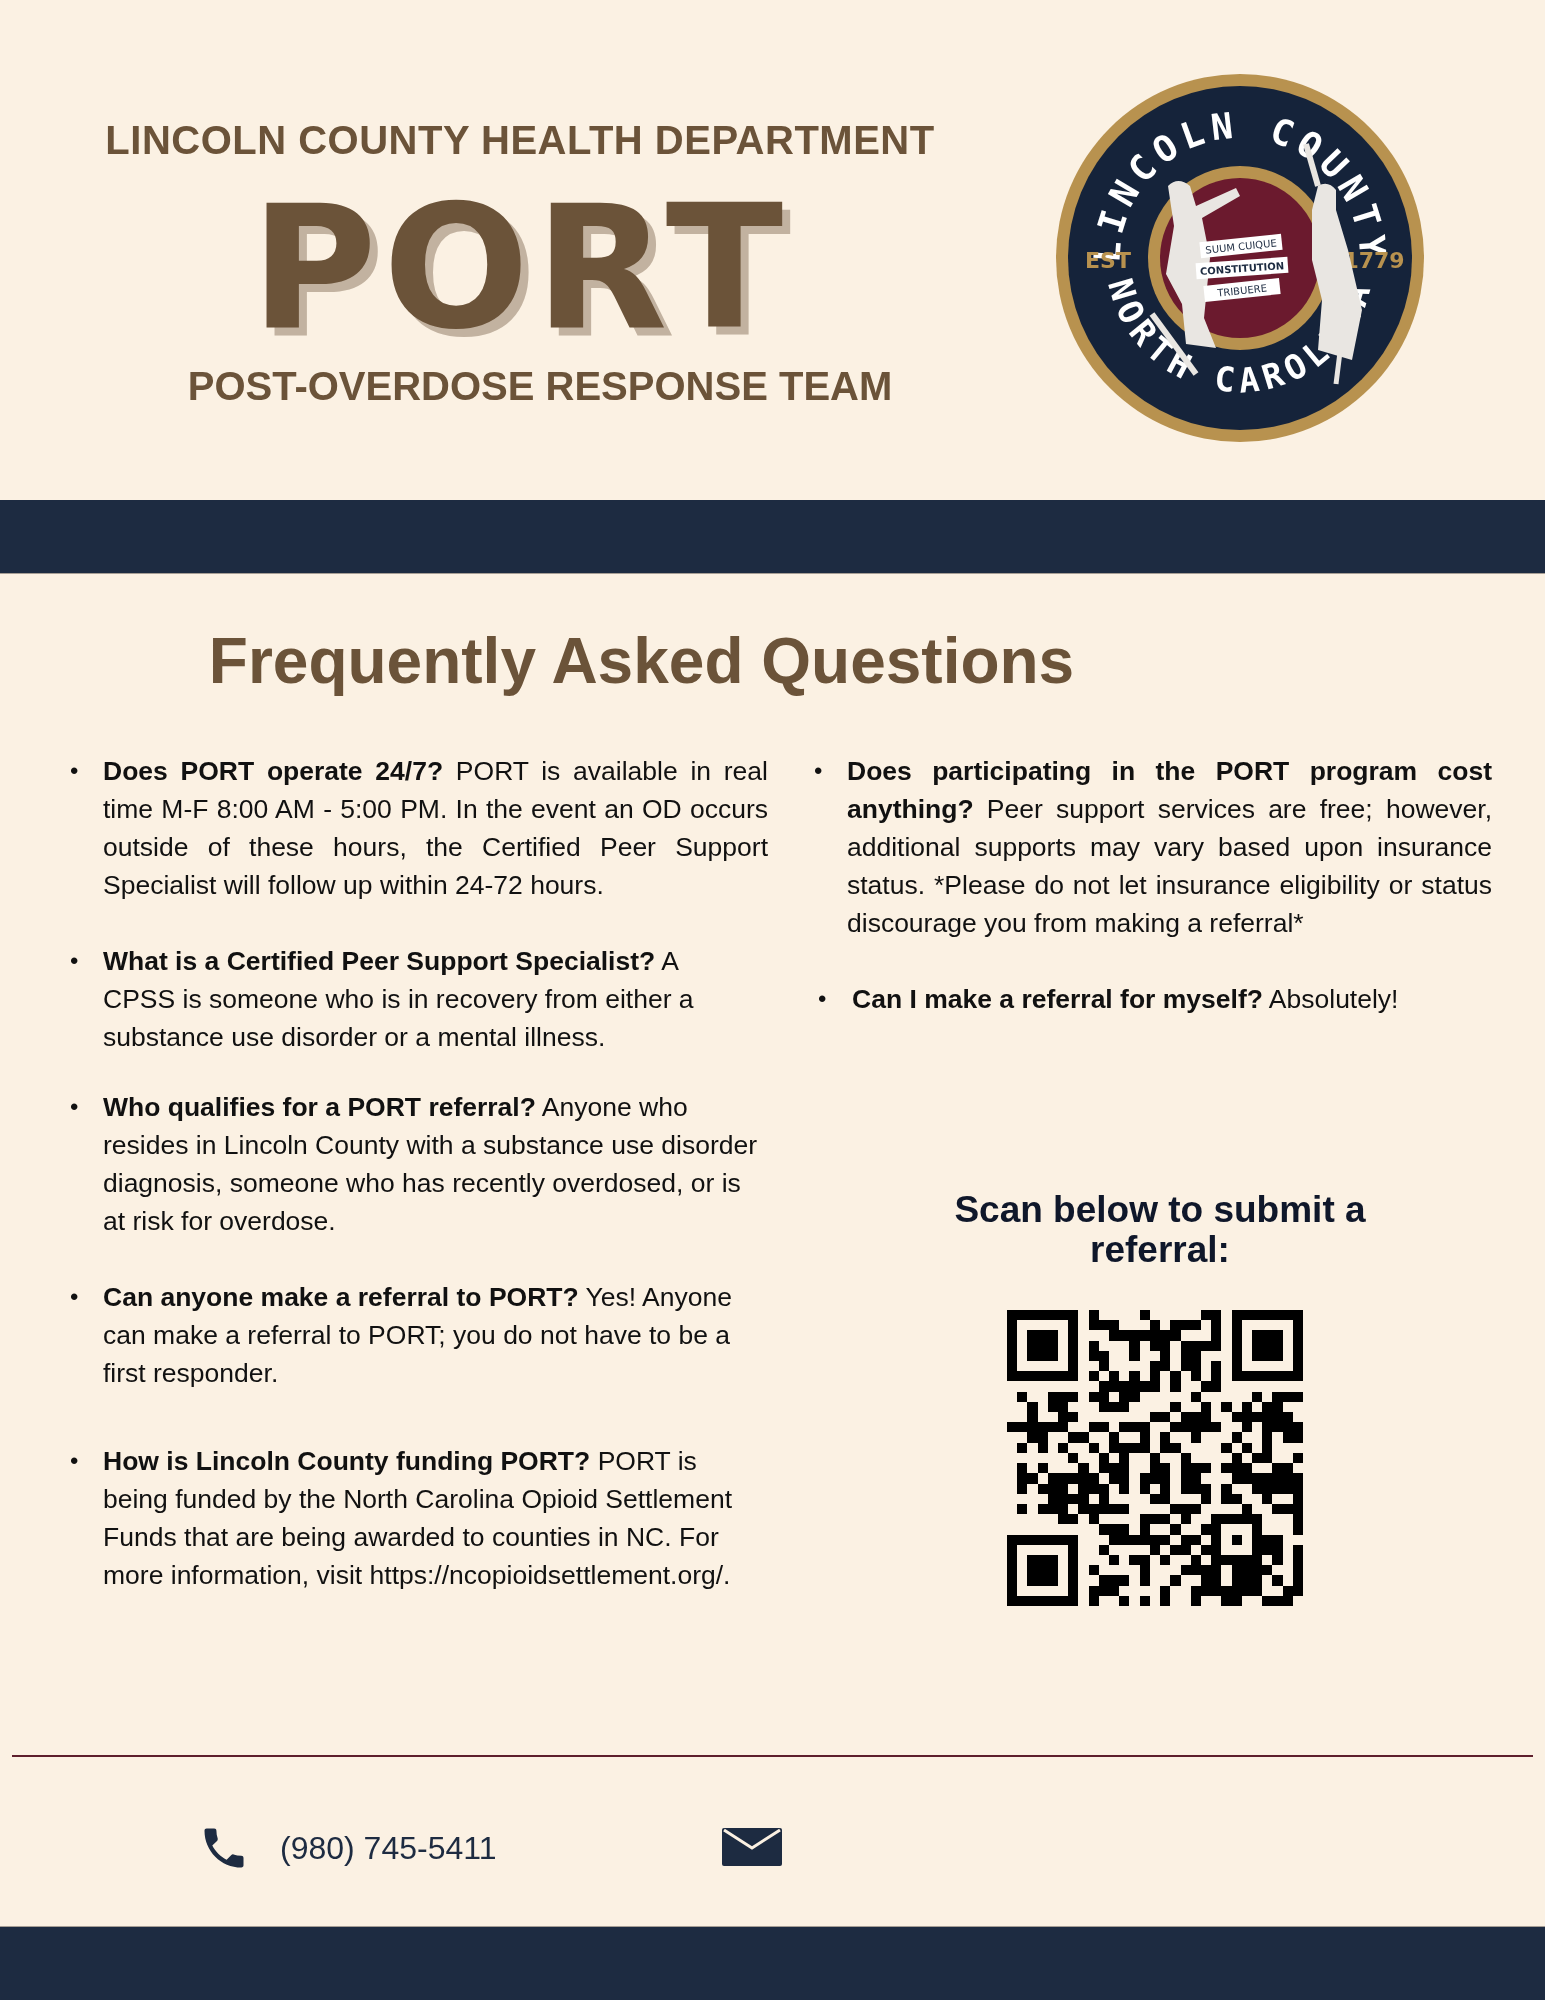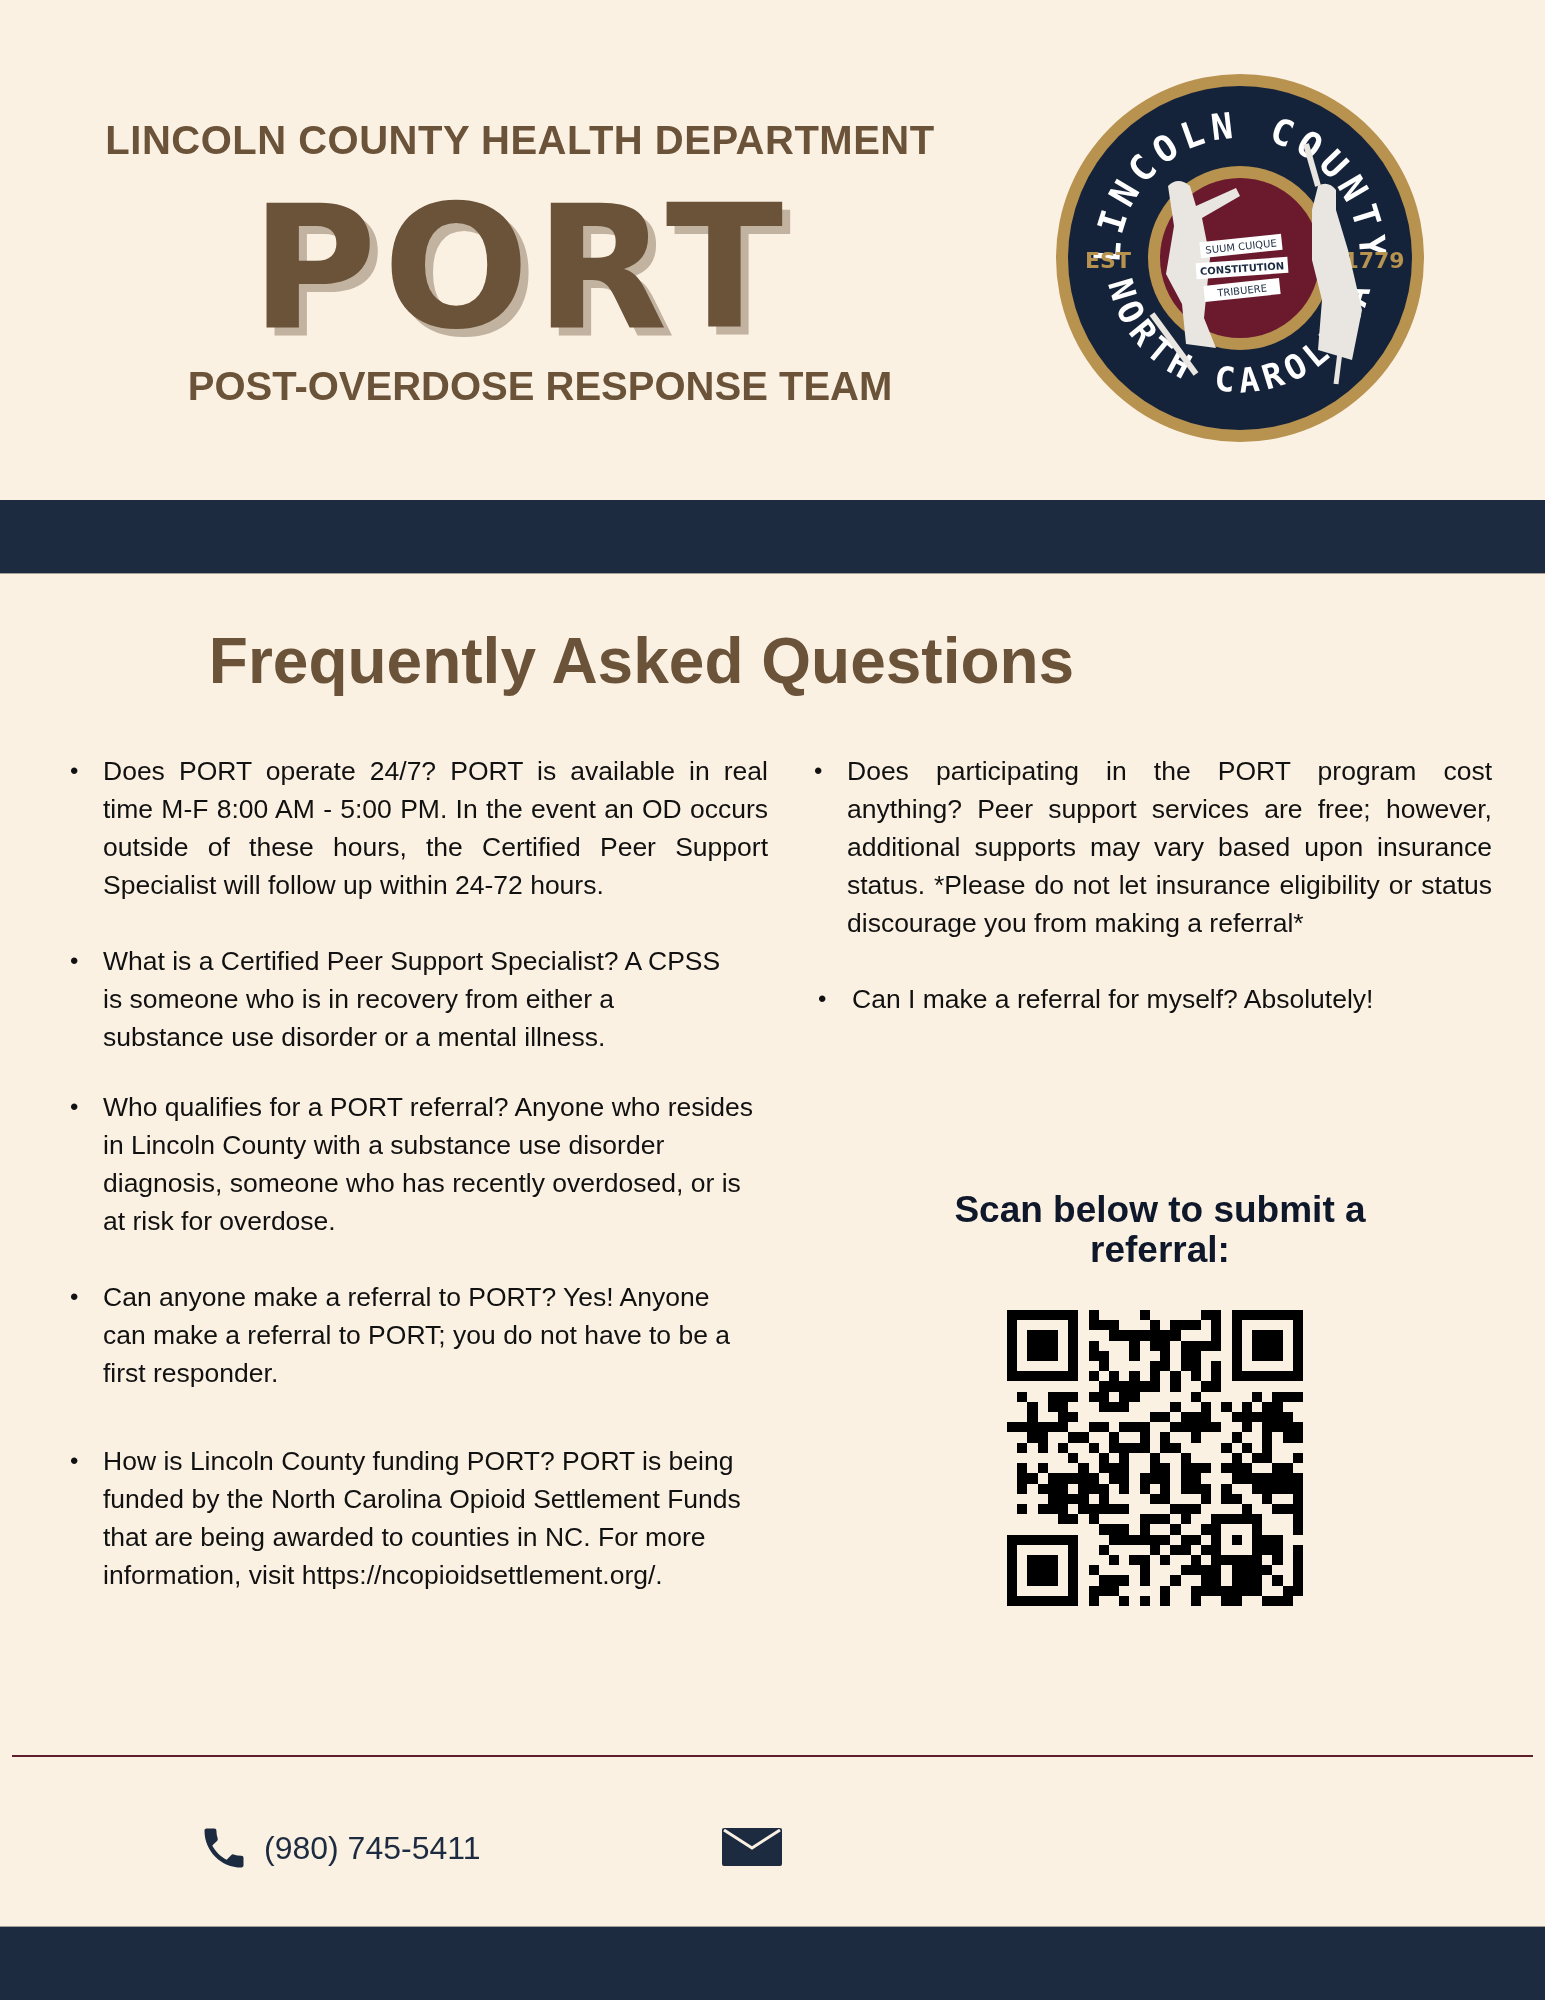--- a/index.html
+++ b/index.html
@@ -17,28 +17,28 @@
 
   .faq-title { position: absolute; left: 0; width: 1283px; top: 624px; text-align: center; font-size: 64px; font-weight: 700; color: #6b5339; }
 
   .col { position: absolute; font-size: 26.5px; line-height: 38px; color: #111; }
   .col-left { left: 68px; top: 752px; width: 700px; }
   .col-right { left: 812px; top: 752px; width: 680px; }
   .faq { display: flex; margin-bottom: 38px; }
   .bullet { width: 35px; flex: none; font-size: 24px; padding-left: 2px; }
   .faq-body { flex: 1; }
   .justify { text-align: justify; }
-  .q { font-weight: 400; }
+  .q { font-weight: 700; }
 
   .scan-title { position: absolute; left: 900px; width: 520px; top: 1190px; text-align: center; font-size: 37px; line-height: 40px; font-weight: 700; color: #0f172a; }
   .qr { position: absolute; left: 1007px; top: 1310px; width: 296px; height: 296px; }
 
   .divider { position: absolute; left: 12px; top: 1755px; width: 1521px; height: 2px; background: #5e1f2c; }
 
-  .contact { position: absolute; top: 1818px; height: 60px; display: flex; align-items: center; color: #1d2b41; font-size: 32px; }
+  .contact { position: absolute; top: 1818px; height: 60px; display: flex; align-items: center; color: #1d2b41; font-size: 32px; gap: 16px; }
   .contact-phone { left: 198px; }
   .contact-email { left: 722px; }
   .contact svg { flex: none; }
 
   .band-bottom { position: absolute; left: 0; top: 1926px; width: 1545px; height: 74px; background: #1d2b41; border-top: 1px solid #a69e95; }
 </style>
 </head>
 <body>
 
 <div class="header">

